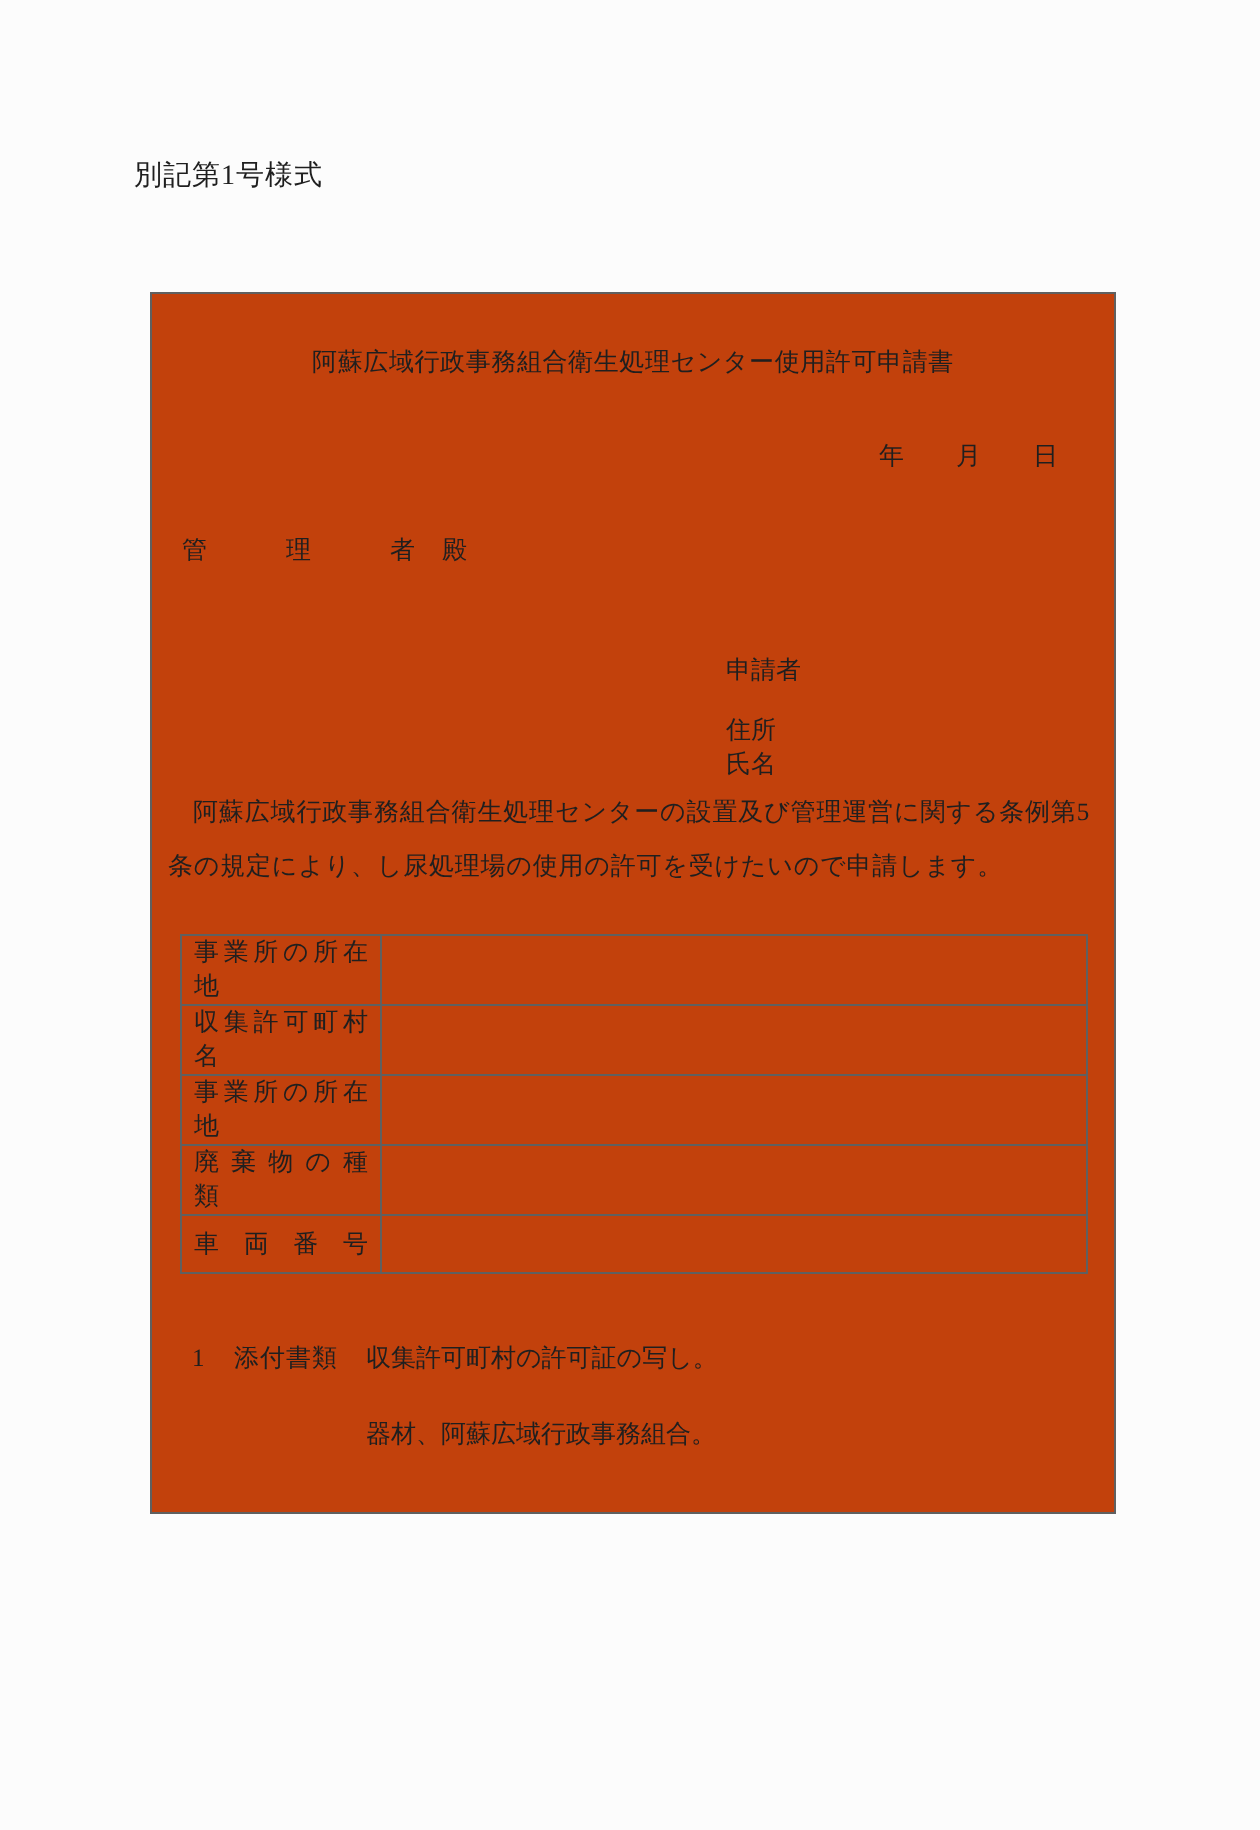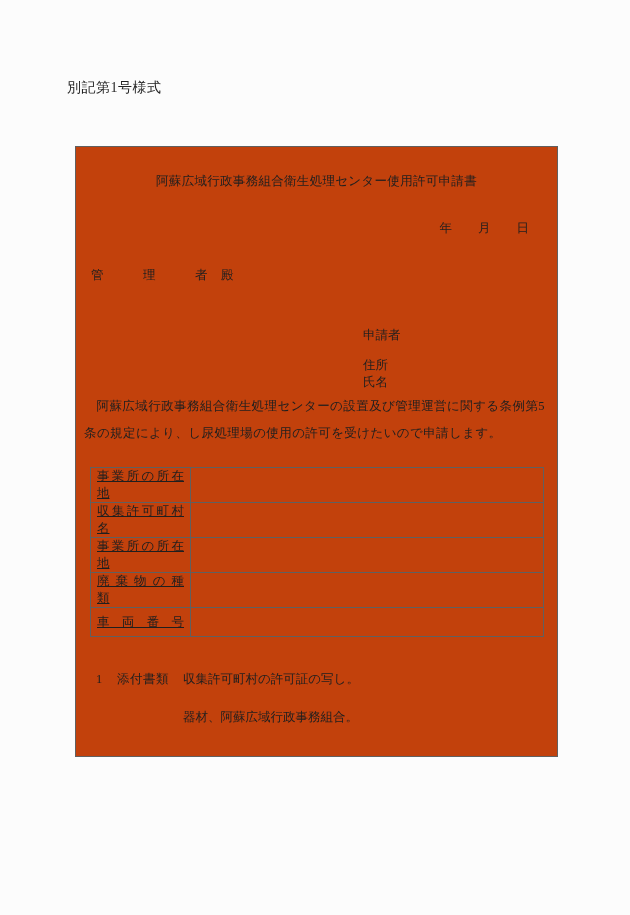--- a/index.html
+++ b/index.html
@@ -58,21 +58,20 @@
     position: absolute; left: 14px; top: 320px;
     width: 454px;
     border-collapse: collapse;
     table-layout: fixed;
   }
   table.app-table td {
     border: 1px solid #606060;
     height: 29px;
     vertical-align: middle;
     font-size: 12.5px;
-    text-decoration: underline;
   }
   td.lbl {
     width: 100px;
     padding: 0 6px;
     text-align: justify;
     text-align-last: justify;
     -moz-text-align-last: justify;
   }
   td.val { padding: 0 6px; }
 

